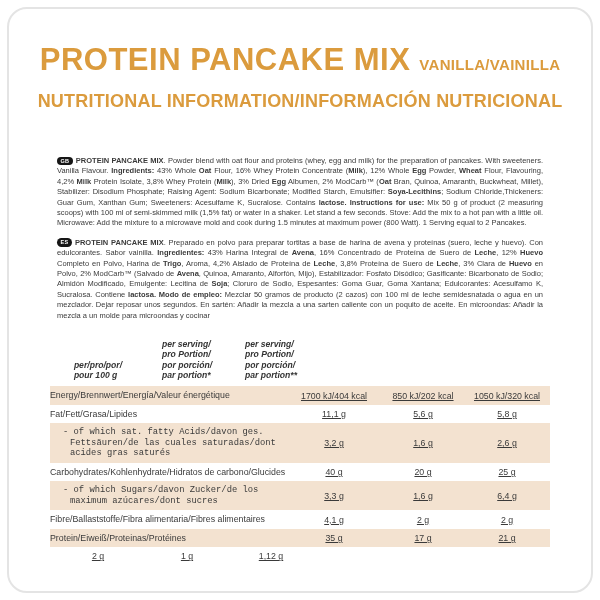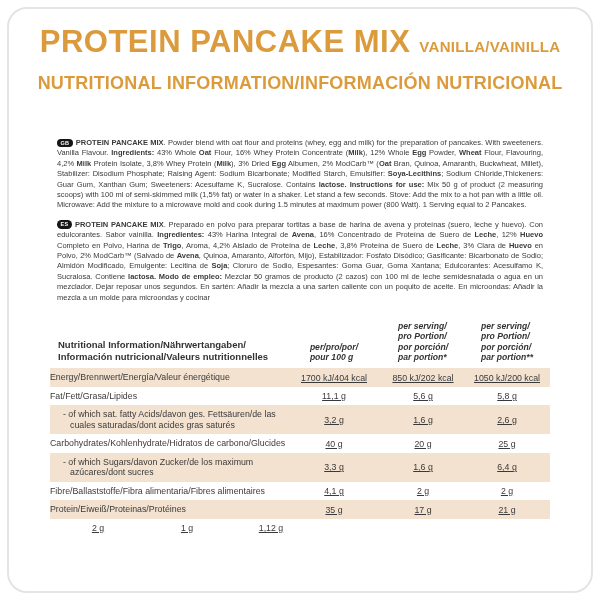--- a/index.html
+++ b/index.html
@@ -7,21 +7,21 @@
     width:600px;height:600px;background:#ffffff;position:relative;
     font-family:"Liberation Sans",sans-serif;
     -webkit-font-smoothing:antialiased;
   }
   .card{
     position:absolute;inset:7px;background:#fff;
     border:2px solid var(--border,#e4e4e4);border-radius:20px;
     overflow:hidden;box-sizing:border-box;
   }
   .title-row{
-    text-align:center;margin-top:15px;color:var(--accent,#db9b3d);
+    text-align:center;margin-top:33px;color:var(--accent,#db9b3d);
     font-weight:bold;white-space:nowrap;
   }
   .title-main{font-size:31px;letter-spacing:.5px;}
   .title-flavor{font-size:15px;margin-left:9px;letter-spacing:.3px;}
   .subtitle{
     text-align:center;margin-top:13px;color:var(--accent,#db9b3d);
     font-weight:bold;font-size:18px;letter-spacing:.2px;
   }
   .paras{margin:44px 48px 0 48px;}
   p.ing{
@@ -47,21 +47,21 @@
   .th-col{width:96px;text-align:center;font-size:8.6px;line-height:10.3px;font-style:italic;}
   .th-col.c3{width:82px;}
   .th-col.c4{width:86px;}
   .th-col .inner{display:inline-block;text-align:left;}
   .trow{
     display:flex;align-items:center;font-size:8.8px;
     color:var(--text,#3a3a3a);padding:4px 0;
   }
   .trow.shaded{background:var(--row-shade,#f3e2d0);}
   .t-label{flex:1;line-height:10.5px;}
-  .t-label.indent{padding-left:20px;text-indent:-7px;}
+  .t-label.indent{padding-left:20px;text-indent:-7px;font-family:Liberation Mono, monospace;}
   .t-val{width:96px;text-align:center;text-decoration:underline;}
   .t-val.c3{width:82px;}
   .t-val.c4{width:86px;}
 </style>
 </head>
 <body>
 
 <div class="card">
 
   <div class="title-row">
@@ -70,24 +70,20 @@
 
   <div class="subtitle">NUTRITIONAL INFORMATION/INFORMACIÓN NUTRICIONAL</div>
 
   <div class="paras">
       <p class="ing"><span class="badge">GB</span><span class="b">PROTEIN PANCAKE MIX</span><span>. Powder blend with oat flour and proteins (whey, egg and milk) for the preparation of pancakes. With sweeteners. Vanilla Flavour. </span><span class="b">Ingredients:</span><span> 43% Whole </span><span class="b">Oat</span><span> Flour, 16% Whey Protein Concentrate (</span><span class="b">Milk</span><span>), 12% Whole </span><span class="b">Egg</span><span> Powder, </span><span class="b">Wheat</span><span> Flour, Flavouring, 4,2% </span><span class="b">Milk</span><span> Protein Isolate, 3,8% Whey Protein (</span><span class="b">Milk</span><span>), 3% Dried </span><span class="b">Egg</span><span> Albumen, 2% ModCarb™ (</span><span class="b">Oat</span><span> Bran, Quinoa, Amaranth, Buckwheat, Millet), Stabilizer: Disodium Phosphate; Raising Agent: Sodium Bicarbonate; Modified Starch, Emulsifier: </span><span class="b">Soya-Lecithins</span><span>; Sodium Chloride,Thickeners: Guar Gum, Xanthan Gum; Sweeteners: Acesulfame K, Sucralose. Contains </span><span class="b">lactose. Instructions for use:</span><span> Mix 50 g of product (2 measuring scoops) with 100 ml of semi-skimmed milk (1,5% fat) or water in a shaker. Let stand a few seconds. Stove: Add the mix to a hot pan with a little oil. Microwave: Add the mixture to a microwave mold and cook during 1.5 minutes at maximum power (800 Watt). 1 Serving equal to 2 Pancakes.</span></p>
       <p class="ing"><span class="badge">ES</span><span class="b">PROTEIN PANCAKE MIX</span><span>. Preparado en polvo para preparar tortitas a base de harina de avena y proteínas (suero, leche y huevo). Con edulcorantes. Sabor vainilla. </span><span class="b">Ingredientes:</span><span> 43% Harina Integral de </span><span class="b">Avena</span><span>, 16% Concentrado de Proteína de Suero de </span><span class="b">Leche</span><span>, 12% </span><span class="b">Huevo</span><span> Completo en Polvo, Harina de </span><span class="b">Trigo</span><span>, Aroma, 4,2% Aislado de Proteína de </span><span class="b">Leche</span><span>, 3,8% Proteína de Suero de </span><span class="b">Leche</span><span>, 3% Clara de </span><span class="b">Huevo</span><span> en Polvo, 2% ModCarb™ (Salvado de </span><span class="b">Avena</span><span>, Quinoa, Amaranto, Alforfón, Mijo), Estabilizador: Fosfato Disódico; Gasificante: Bicarbonato de Sodio; Almidón Modificado, Emulgente: Lecitina de </span><span class="b">Soja</span><span>; Cloruro de Sodio, Espesantes: Goma Guar, Goma Xantana; Edulcorantes: Acesulfamo K, Sucralosa. Contiene </span><span class="b">lactosa. Modo de empleo:</span><span> Mezclar 50 gramos de producto (2 cazos) con 100 ml de leche semidesnatada o agua en un mezclador. Dejar reposar unos segundos. En sartén: Añadir la mezcla a una sarten caliente con un poquito de aceite. En microondas: Añadir la mezcla a un molde para microondas y cocinar</span></p>
     </div>
 
   <div class="ntable">
     <div class="thead">
-      <div class="th-label">
-        <div>Nutritional Information/Nährwertangaben/</div>
-        <div>Información nutricional/Valeurs nutritionnelles</div>
-      </div>
       <div class="th-col c2">
         <div class="inner">
           <div>per/pro/por/</div>
           <div>pour 100 g</div>
         </div>
       </div>
       <div class="th-col c3">
         <div class="inner">
           <div>per serving/</div>
           <div>pro Portion/</div>
@@ -102,21 +98,21 @@
           <div>por porción/</div>
           <div>par portion**</div>
         </div>
       </div>
     </div>
     <div>
         <div class="trow shaded">
           <div class="t-label">Energy/Brennwert/Energía/Valeur énergétique</div>
           <div class="t-val c2">1700 kJ/404 kcal</div>
           <div class="t-val c3">850 kJ/202 kcal</div>
-          <div class="t-val c4">1050 kJ/200 kcal</div>
+          <div class="t-val c4">1050 kJ/320 kcal</div>
         </div>
         <div class="trow">
           <div class="t-label">Fat/Fett/Grasa/Lipides</div>
           <div class="t-val c2">11,1 g</div>
           <div class="t-val c3">5,6 g</div>
           <div class="t-val c4">5,8 g</div>
         </div>
         <div class="trow shaded">
           <div class="t-label indent">- of which sat. fatty Acids/davon ges. Fettsäuren/de las cuales saturadas/dont acides gras saturés</div>
           <div class="t-val c2">3,2 g</div>

